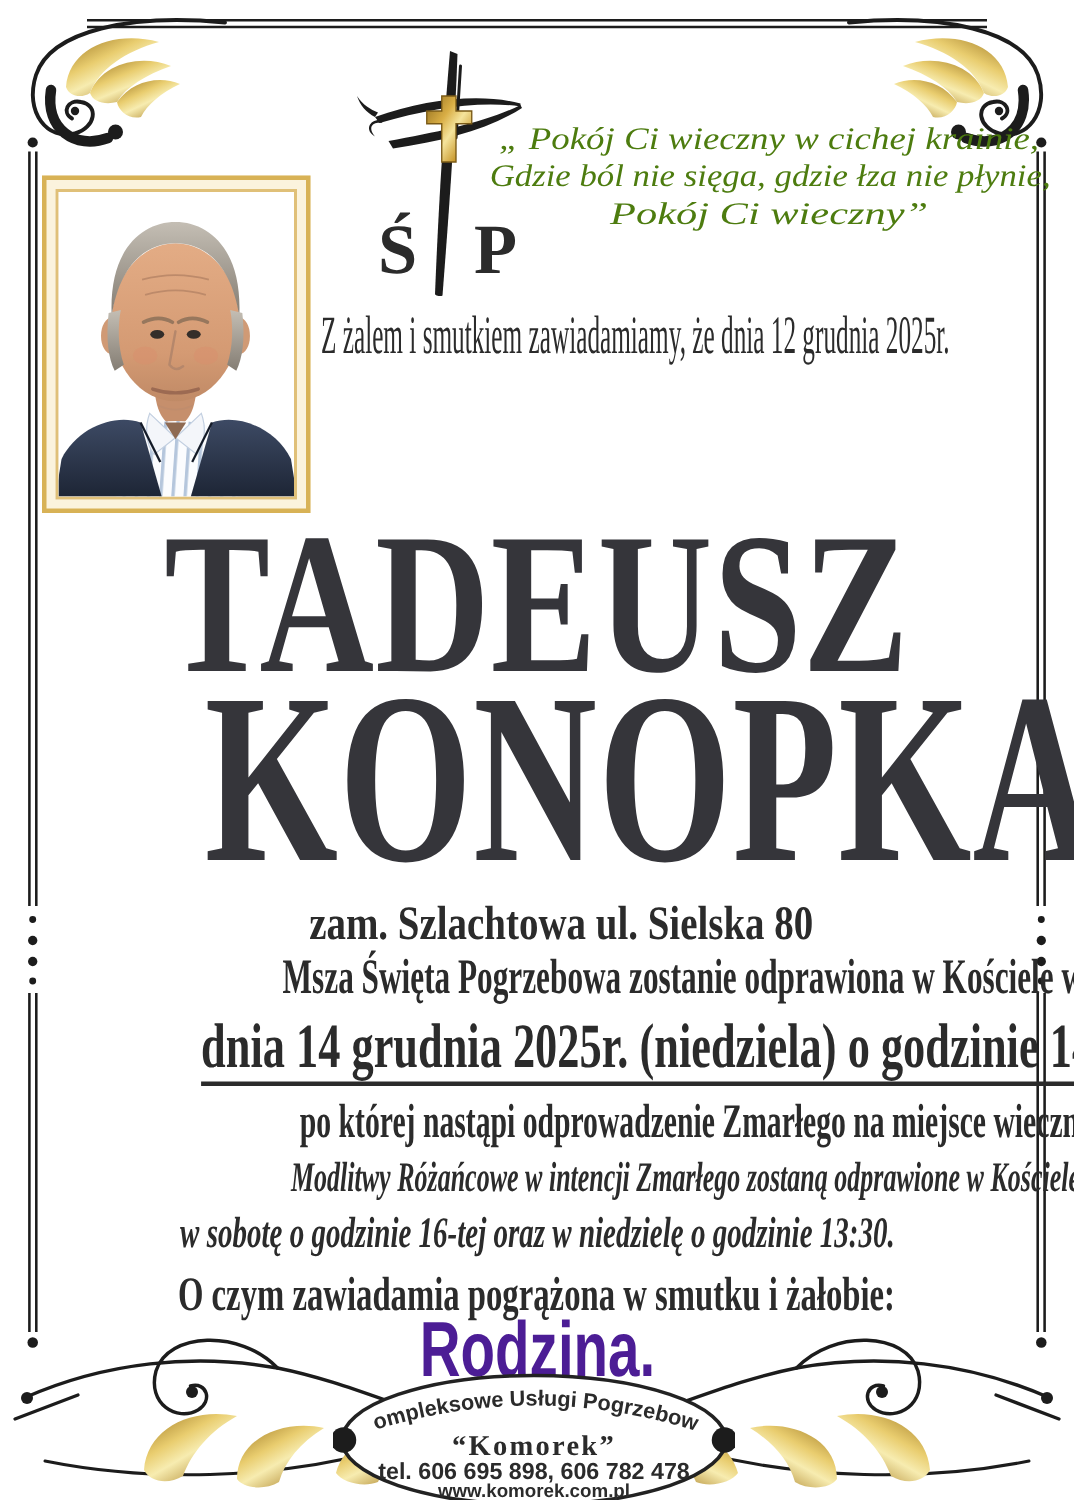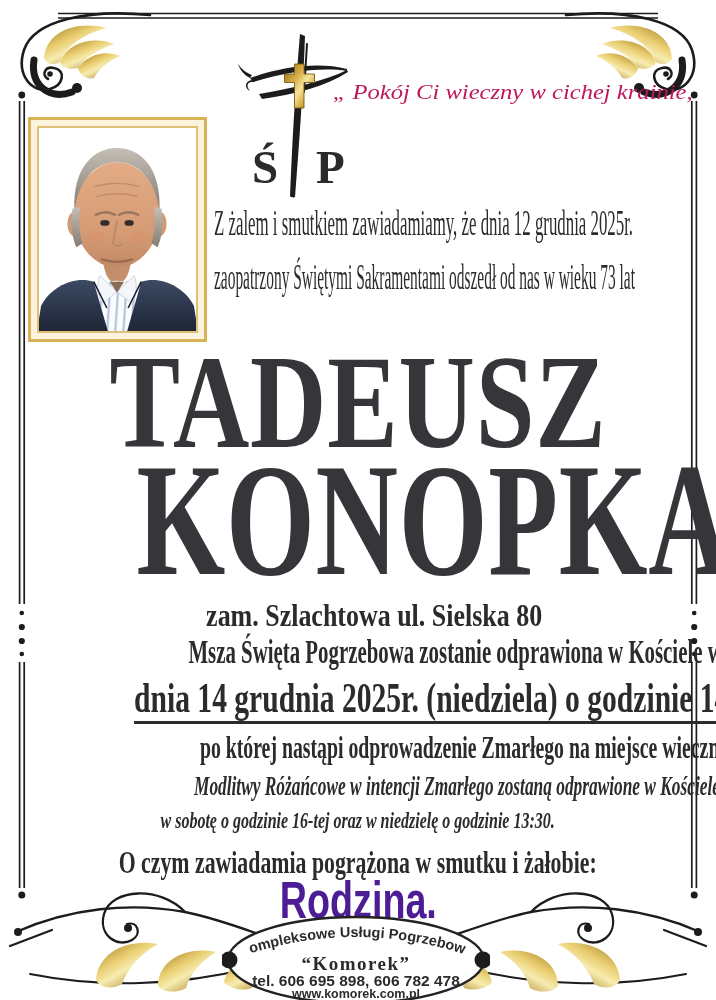--- a/index.html
+++ b/index.html
@@ -6,21 +6,21 @@
   .page{position:relative;width:716px;height:1000px;background:#ffffff;overflow:hidden;
         font-family:"Liberation Serif",serif;color:#2b2b2b;}
   .abs{position:absolute;}
   .deco{position:absolute;left:0;top:0;pointer-events:none;}
   .center-line{position:absolute;left:0;width:716px;text-align:center;line-height:1;white-space:nowrap;}
   .fit{display:inline-block;white-space:nowrap;}
   .fitc{transform-origin:50% 50%;}
   .fitl{transform-origin:0 50%;}
   .serif-b{font-weight:bold;font-family:"Liberation Serif",serif;}
   .quote{position:absolute;left:318px;top:80px;width:390px;text-align:center;
-         font-style:italic;font-size:21px;line-height:25px;color:#be185d;}
+         font-style:italic;font-size:21px;line-height:25px;color:#4d7c0f;}
   .quote div{white-space:nowrap;}
   .announce{position:absolute;left:214px;top:196px;width:500px;font-weight:normal;
             font-size:36px;line-height:54px;}
   .name{font-weight:bold;letter-spacing:1px;color:#35353a;}
   .underl{border-bottom:3px solid #2b2b2b;padding-bottom:2px;}
   .ital{font-style:italic;}
   .sans-b{font-family:"Liberation Sans",sans-serif;font-weight:bold;}
   .photo-frame{position:absolute;left:28px;top:117px;width:179px;height:225px;box-sizing:border-box;
                border:3px solid #d8b256;background:#fbf3dd;padding:6px;}
   .photo-inner{width:100%;height:100%;box-sizing:border-box;border:2px solid #e0c078;background:#fff;overflow:hidden;}
@@ -152,25 +152,26 @@
         <path d="M66,141 Q77,146 88,141" stroke="#c08d6d" stroke-width="1.2" fill="none" stroke-linecap="round"></path>
       </svg>
     </div>
   </div>
 
   <span class="sp" style="left:252px;top:144px;">Ś</span>
   <span class="sp" style="left:316px;top:144px;">P</span>
 
   <div class="quote">
     <div><span class="fit fitc" style="transform: scaleX(1.1713);">„ Pokój Ci wieczny w cichej krainie,</span></div>
+    <div><span class="fit fitc" style="transform: scaleX(1.1037);">Gdzie ból nie sięga, gdzie łza nie płynie,</span></div>
+    <div><span class="fit fitc" style="transform: scaleX(1.3462);">Pokój Ci wieczny”</span></div>
   </div>
 
   <div class="announce">
     <div><span class="fit fitl" style="transform: scaleX(0.4675);">Z żalem i smutkiem zawiadamiamy, że dnia 12 grudnia 2025r.</span></div>
-    <div><span class="fit fitl" style="transform: scaleX(0.4283);">zaopatrzony Świętymi Sakramentami odszedł od nas w wieku 73 lat</span></div>
   </div>
 
   <div class="center-line name" style="top:335px;font-size:134px;">
     <span class="fit fitc" style="transform: scaleX(0.7888);">TADEUSZ</span>
   </div>
   <div class="center-line name" style="top:439px;font-size:162px;padding-left:12px;">
     <span class="fit fitc" style="transform: scaleX(0.705);">KONOPKA</span>
   </div>
 
   <div class="center-line serif-b" style="top:599px;font-size:32px;margin-left:16px;">
@@ -183,21 +184,21 @@
   <div class="center-line serif-b" style="top:677px;font-size:42px;">
     <span class="fit fitc underl" style="transform: scaleX(0.7041);">dnia 14 grudnia 2025r. (niedziela) o godzinie 14-tej</span>
   </div>
   <div class="center-line serif-b" style="top:731px;font-size:32px;">
     <span class="fit fitc" style="transform: scaleX(0.6181);">po której nastąpi odprowadzenie Zmarłego na miejsce wiecznego spoczynku.</span>
   </div>
 
   <div class="center-line serif-b ital" style="top:772px;font-size:28px;">
     <span class="fit fitc" style="transform: scaleX(0.6193);">Modlitwy Różańcowe w intencji Zmarłego zostaną odprawione w Kościele w Szlachtowej</span>
   </div>
-  <div class="center-line serif-b ital" style="top:808px;font-size:24px;">
+  <div class="center-line serif-b ital" style="top:808px;font-size:29px;text-align:right;">
     <span class="fit fitc" style="transform: scaleX(0.6668);">w sobotę o godzinie 16-tej oraz w niedzielę o godzinie 13:30.</span>
   </div>
 
   <div class="center-line serif-b" style="top:846px;font-size:32px;">
     <span class="fit fitc" style="transform: scaleX(0.6816);">O czym zawiadamia pogrążona w smutku i żałobie:</span>
   </div>
   <div class="center-line sans-b" style="top:874px;font-size:52px;color:#4c1d95;">
     <span class="fit fitc" style="transform: scaleX(0.7246);">Rodzina.</span>
   </div>
 

